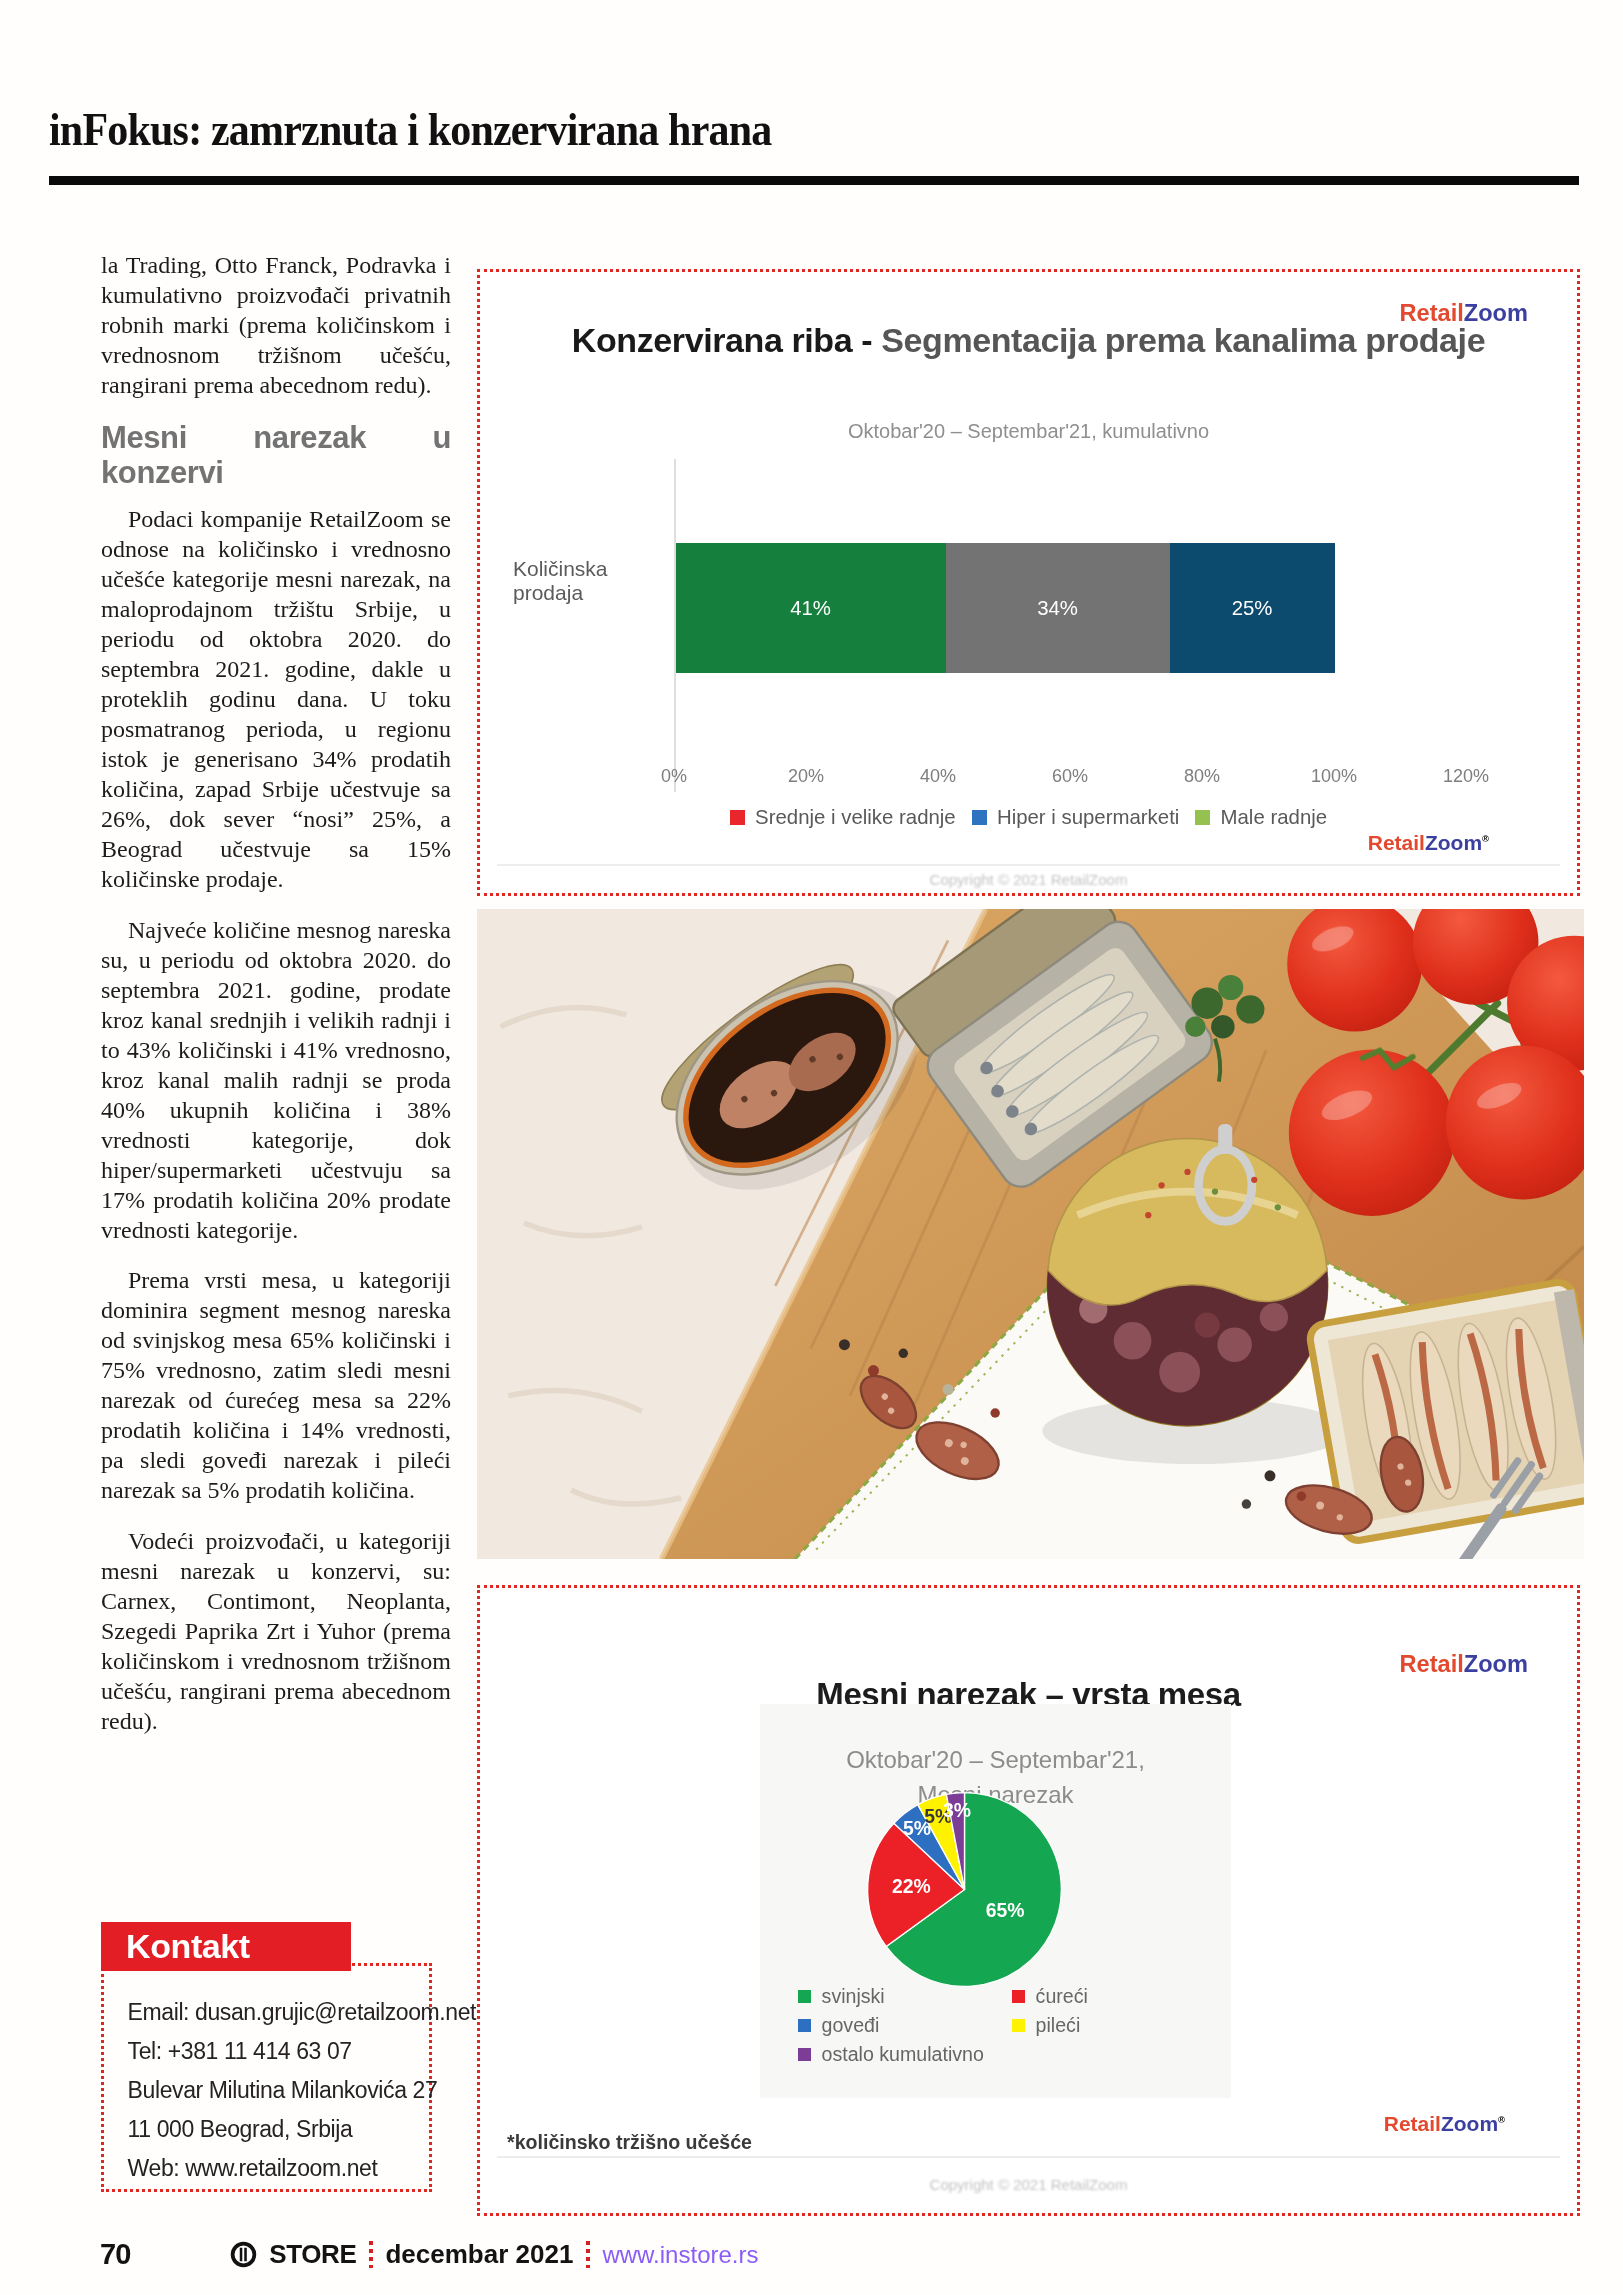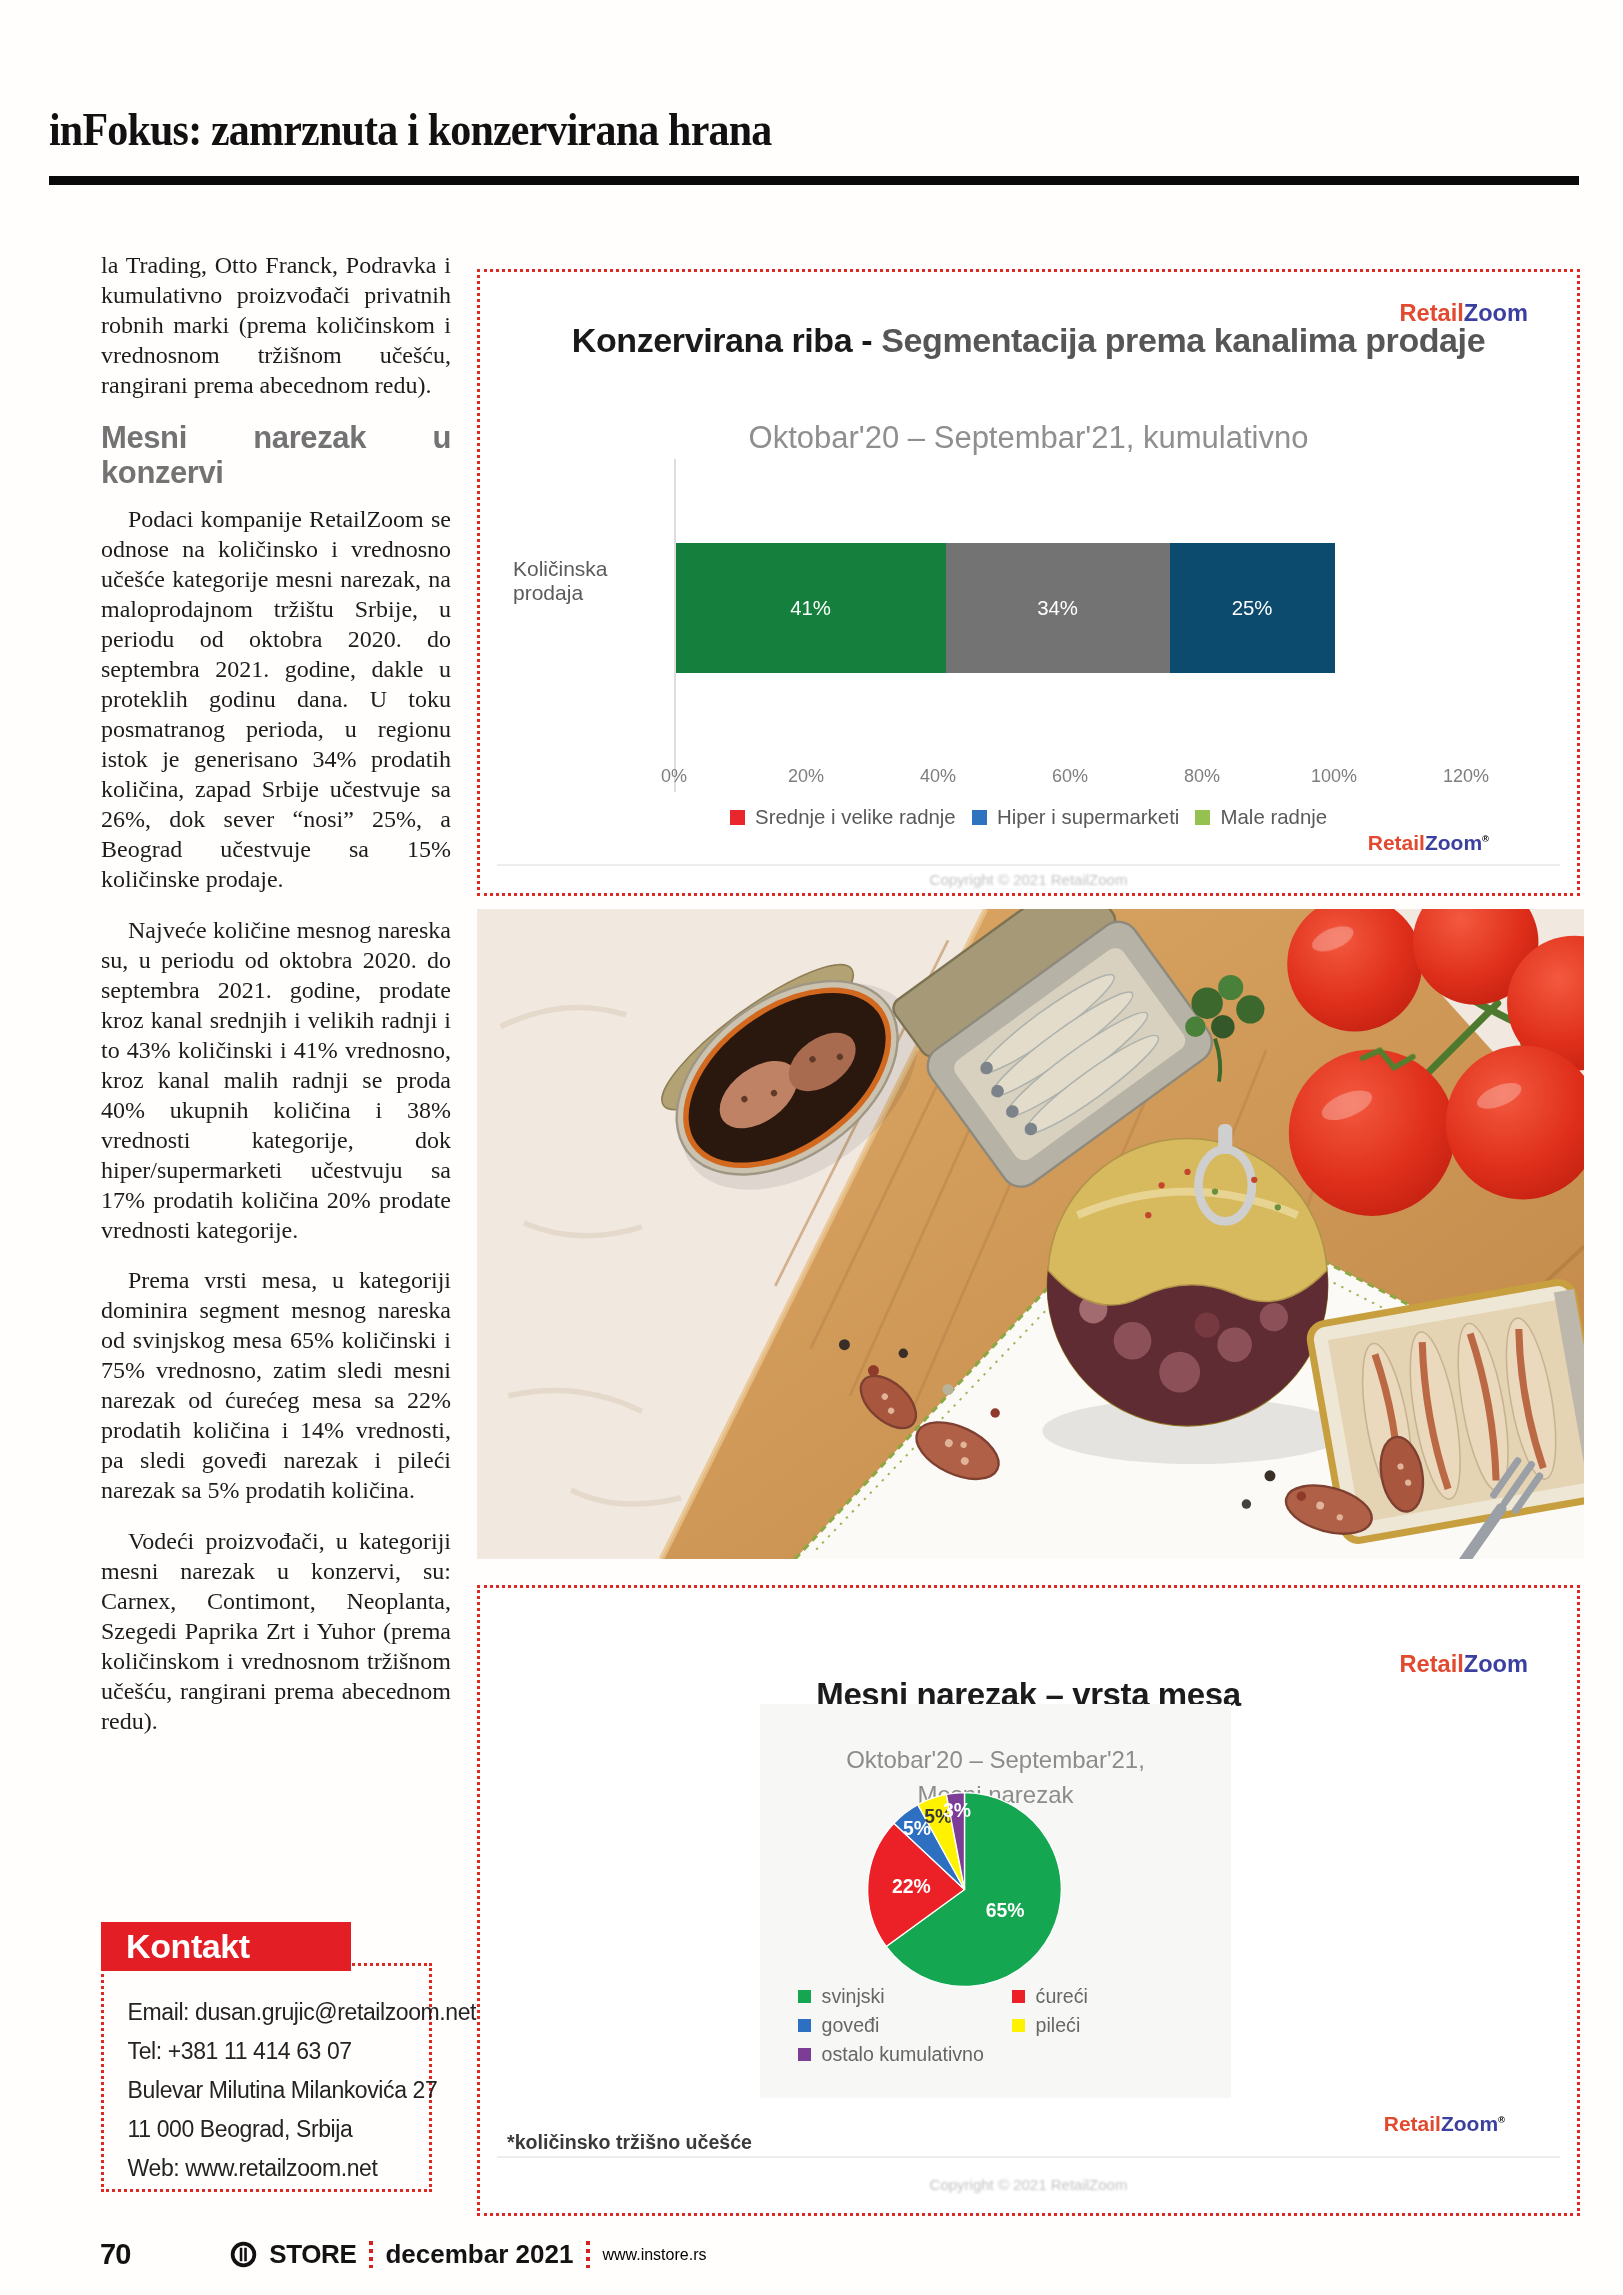--- a/index.html
+++ b/index.html
@@ -35,21 +35,21 @@
   .rz-logo{font-weight:700;white-space:nowrap;}
   .rz-logo .rz-r{color:#e2492f;}
   .rz-logo .rz-z{color:#3b3f9f;}
   .rz-top{position:absolute;font-size:23.6px;}
   .rz-small{position:absolute;font-size:21px;}
   .rz-small sup{font-size:9.4px;}
 
   #chart1-title{position:absolute;top:49px;left:0;width:100%;text-align:center;font-size:34px;font-weight:700;letter-spacing:-0.4px;}
   #chart1-title .t-black{color:#1a1a1a;}
   #chart1-title .t-gray{color:#565656;}
-  #chart1-sub{position:absolute;top:148px;left:0;width:100%;text-align:center;font-size:31px;color:#8f8f8f;}
+  #chart1-sub{position:absolute;top:148px;left:0;width:100%;text-align:center;font-size:20px;color:#8f8f8f;}
 
   #plot1{position:absolute;left:194px;top:181px;width:796px;height:369px;}
   #vline{position:absolute;left:0;top:6.3px;width:1.6px;height:333px;background:#dedede;}
   #bar-stack{position:absolute;left:1.6px;top:90px;height:130px;display:flex;}
   .seg{height:100%;display:flex;align-items:center;justify-content:center;color:#ffffff;font-size:20.4px;font-weight:500;}
   #x-axis{position:absolute;left:0;top:313px;width:100%;height:23.6px;}
   .tick{position:absolute;transform:translateX(-50%);font-size:18px;color:#7e7e7e;white-space:nowrap;}
   #cat-label{position:absolute;left:-161px;top:104px;width:157px;font-size:21px;color:#5b5b5b;text-align:left;}
 
   .legend-row{position:absolute;left:0;width:100%;display:flex;justify-content:center;gap:16px;}
@@ -73,21 +73,21 @@
 
   
   #photo{position:absolute;left:477px;top:909px;width:1107px;height:650px;}
 
   
   #footer{position:absolute;left:100px;top:2237px;display:flex;align-items:center;height:35px;}
   #page-num{font-size:29px;font-weight:900;color:#121212;letter-spacing:-0.8px;}
   #footer-brand{display:flex;align-items:center;margin-left:99px;gap:12.6px;}
   #footer-brand .store{font-size:26px;font-weight:800;color:#131313;letter-spacing:-0.4px;}
   #footer-brand .issue{font-size:26px;font-weight:700;color:#131313;}
-  #footer-brand .site{font-size:16px;color:#000000;text-align:right;}
+  #footer-brand .site{font-size:24px;color:#8b5cf6;text-align:right;}
   .vsep{width:3.9px;height:27px;background-image:repeating-linear-gradient(#d6201f 0 3.9px,transparent 3.9px 7.9px);}
 </style>
 </head>
 <body>
 
 <div id="page">
 
   <div id="masthead">inFokus: zamrznuta i konzervirana hrana</div>
   <div id="masthead-rule"></div>
 

